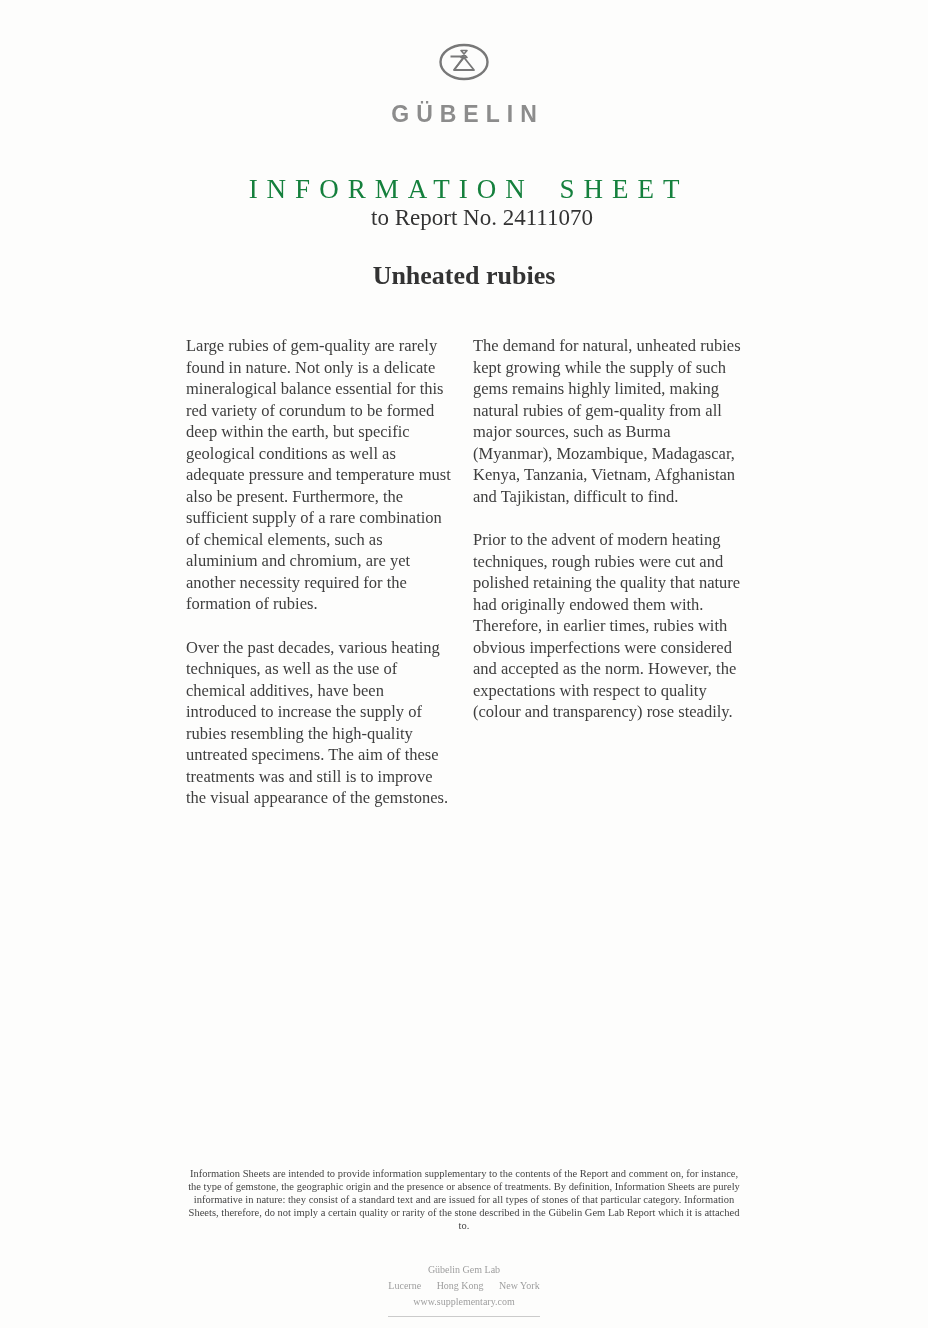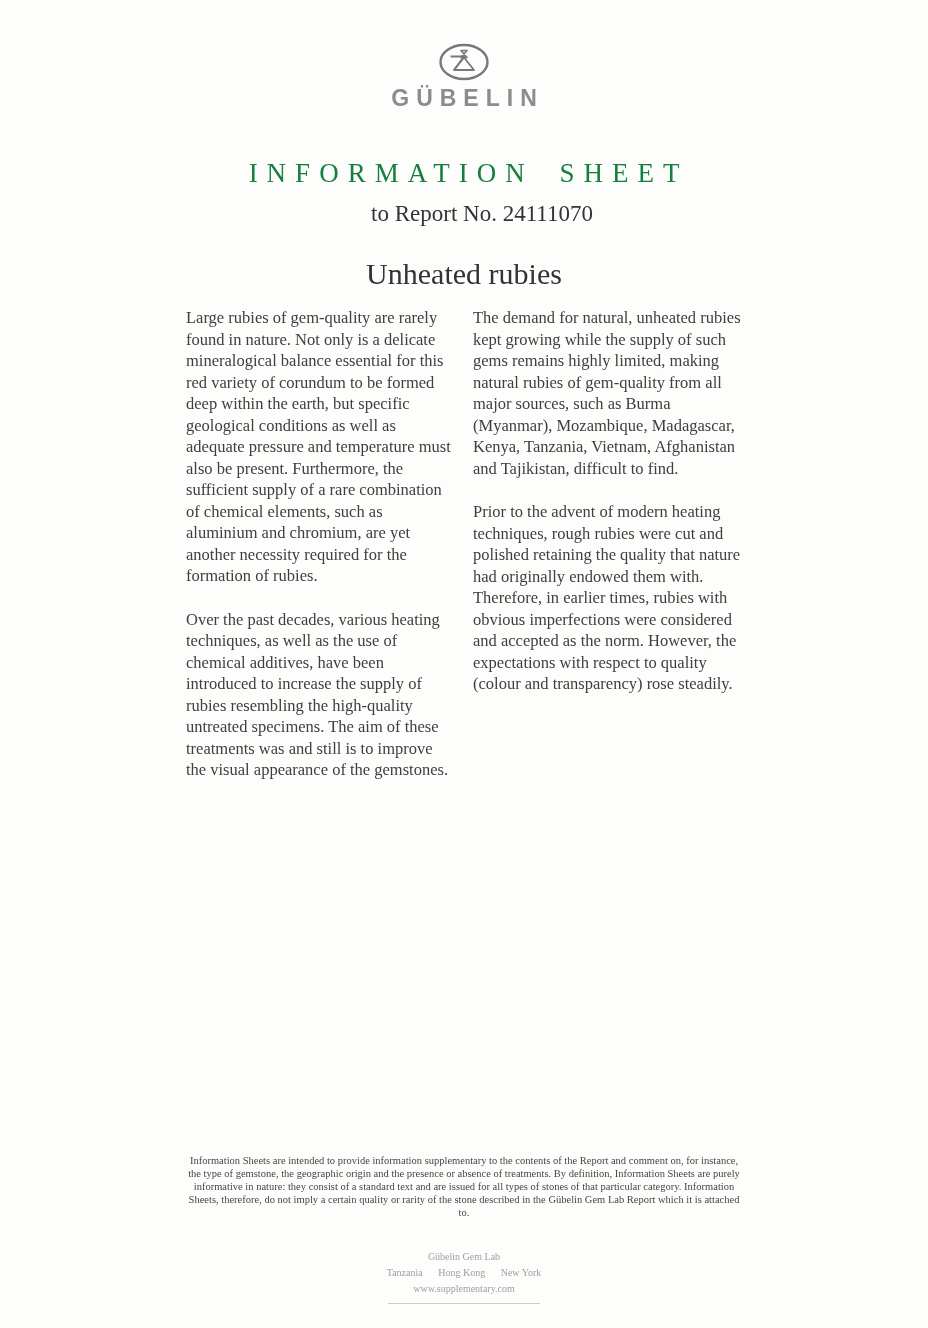--- a/index.html
+++ b/index.html
@@ -12,75 +12,75 @@
     position:relative;
     width:928px;height:1328px;
     background:#fdfdfc;
     overflow:hidden;
   }
   
   .brand{ padding-top:42px; text-align:center; }
   .crest{ display:block; margin:0 auto; width:52px; height:40px; }
   .crest svg{ display:block; width:52px; height:40px; }
   .wordmark{
-    margin-top:3px;
+    margin-top:19px;
     font-family:"Liberation Sans", sans-serif;
     font-weight:bold;
     font-size:23px;
     letter-spacing:7px;
     padding-left:7px; 
     color:#8c8c8c;
   }
   
   .titles{ text-align:center; color:#333333; }
   .main-title{
     margin:46px 0 0 0;
     font-weight:normal;
     font-size:27px;
     letter-spacing:9px;
     word-spacing:10px;
     padding-left:9px;
     color:#15803d;
   }
   .report-line{
-    margin-top:12px;
+    margin-top:0;
     font-size:23px;
     color:#333333;
     padding-left:36px;
   }
   .topic-title{
     margin:30px 0 0 0;
-    font-weight:normal;
-    font-size:30px;
+    font-weight:bold;
+    font-size:26px;
     color:#333333;
   }
   
   .columns{
     width:556px;
-    margin:16px auto 0 auto;
+    margin:44px auto 0 auto;
     display:flex;
     gap:18px;
   }
   .col{ flex:1 1 0; }
   .col p{
     margin:0 0 22px 0;
     font-size:16.5px;
     line-height:21.5px;
     color:#3e3e3e;
     text-align:left;
   }
   
   .bottom{
     position:absolute;
     top:1154px;
     left:0; width:100%;
   }
   .disclaimer{
     width:556px;
-    margin:0 auto;
+    margin:13px auto;
     font-size:10.5px;
     line-height:13px;
     text-align:center;
     color:#454545;
   }
   .lab-footer{
     margin-top:30px;
     text-align:center;
     color:#9e9e9e;
     font-size:10px;
@@ -126,21 +126,21 @@
       <p>The demand for natural, unheated rubies kept growing while the supply of such gems remains highly limited, making natural rubies of gem-quality from all major sources, such as Burma (Myanmar), Mozambique, Madagascar, Kenya, Tanzania, Vietnam, Afghanistan and Tajikistan, difficult to find.</p>
       <p>Prior to the advent of modern heating techniques, rough rubies were cut and polished retaining the quality that nature had originally endowed them with. Therefore, in earlier times, rubies with obvious imperfections were considered and accepted as the norm. However, the expectations with respect to quality (colour and transparency) rose steadily.</p>
     </div>
   </section>
 
   <footer class="bottom">
     <p class="disclaimer">Information Sheets are intended to provide information supplementary to the contents of the Report and comment on, for instance, the type of gemstone, the geographic origin and the presence or absence of treatments. By definition, Information Sheets are purely informative in nature: they consist of a standard text and are issued for all types of stones of that particular category. Information Sheets, therefore, do not imply a certain quality or rarity of the stone described in the Gübelin Gem Lab Report which it is attached to.</p>
     <div class="lab-footer">
       <div>Gübelin Gem Lab</div>
       <div class="cities">
-        <span>Tanzania</span>
+        <span>Lucerne</span>
         <span>Hong Kong</span>
         <span>New York</span>
       </div>
       <div>www.supplementary.com</div>
       <div class="rule"></div>
     </div>
   </footer>
 
 </div>
 

